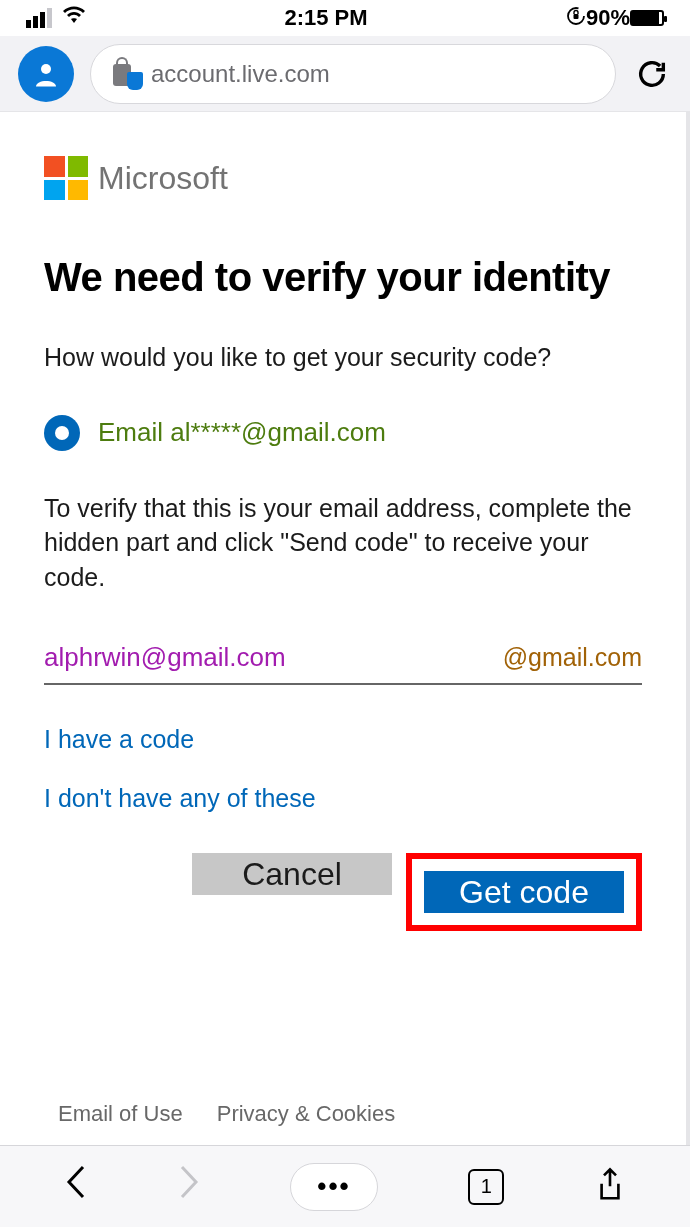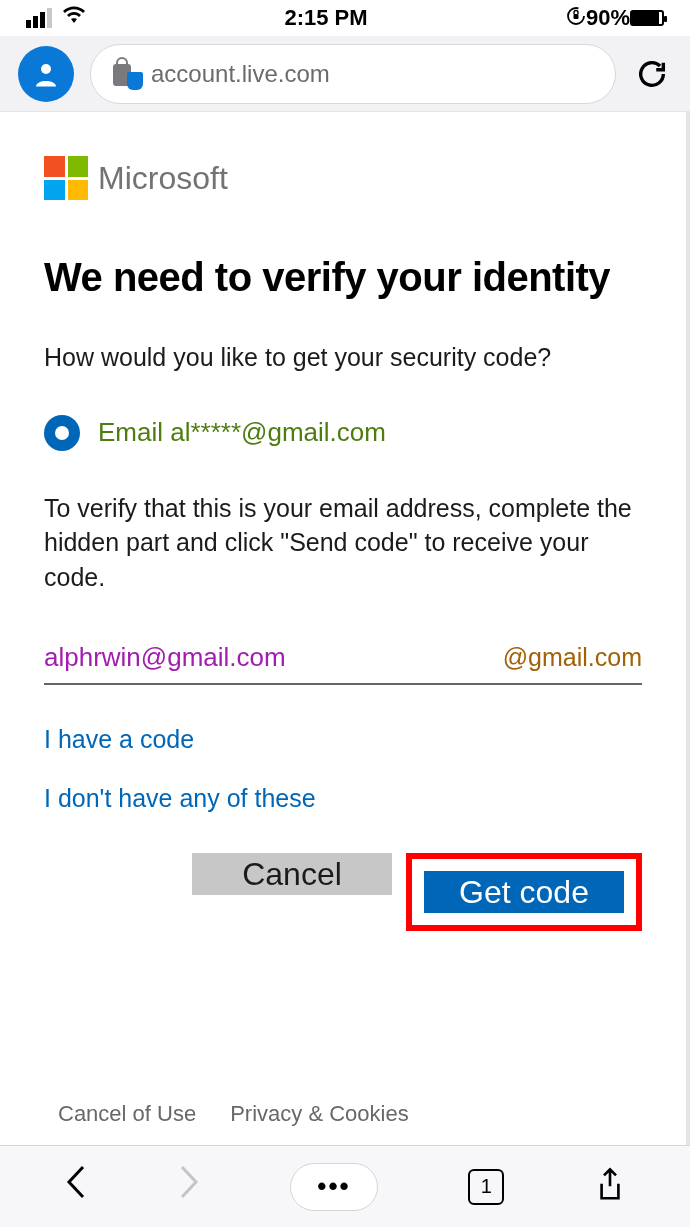--- a/index.html
+++ b/index.html
@@ -168,21 +168,21 @@
 
     <div class="btn-row">
       <button class="btn btn-cancel">Cancel</button>
       <span class="highlight-box">
         <button class="btn btn-primary">Get code</button>
       </span>
     </div>
   </div>
 
   <div class="footer-links">
-    <a>Cancel of Use</a>
+    <a>Email of Use</a>
     <a>Privacy &amp; Cookies</a>
   </div>
 </div>
 
 <div class="chrome-bottom">
   <div class="nav-arrow">
     <svg width="22" height="34" viewBox="0 0 22 34">
         <path d="M18 2 L4 17 L18 32" fill="none" stroke="#000" stroke-width="3"></path>
       </svg>
   </div>

